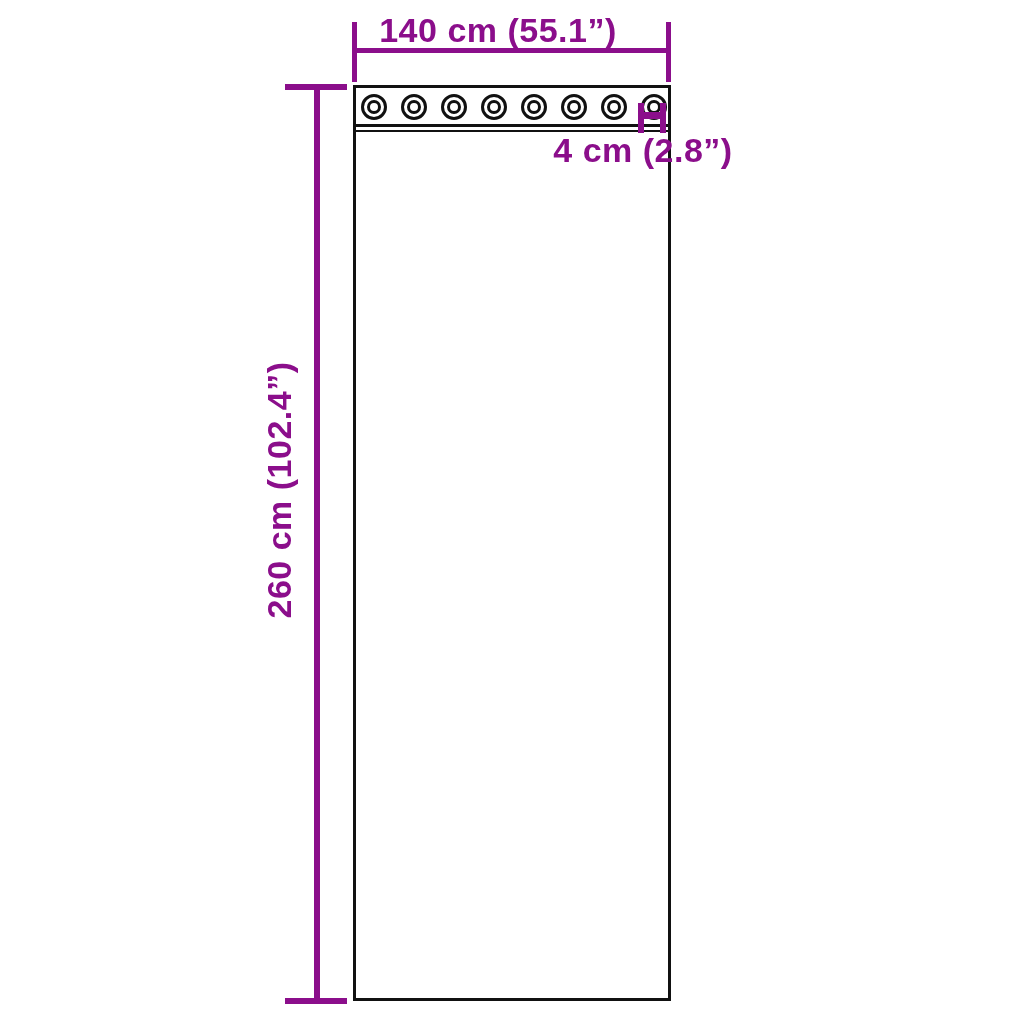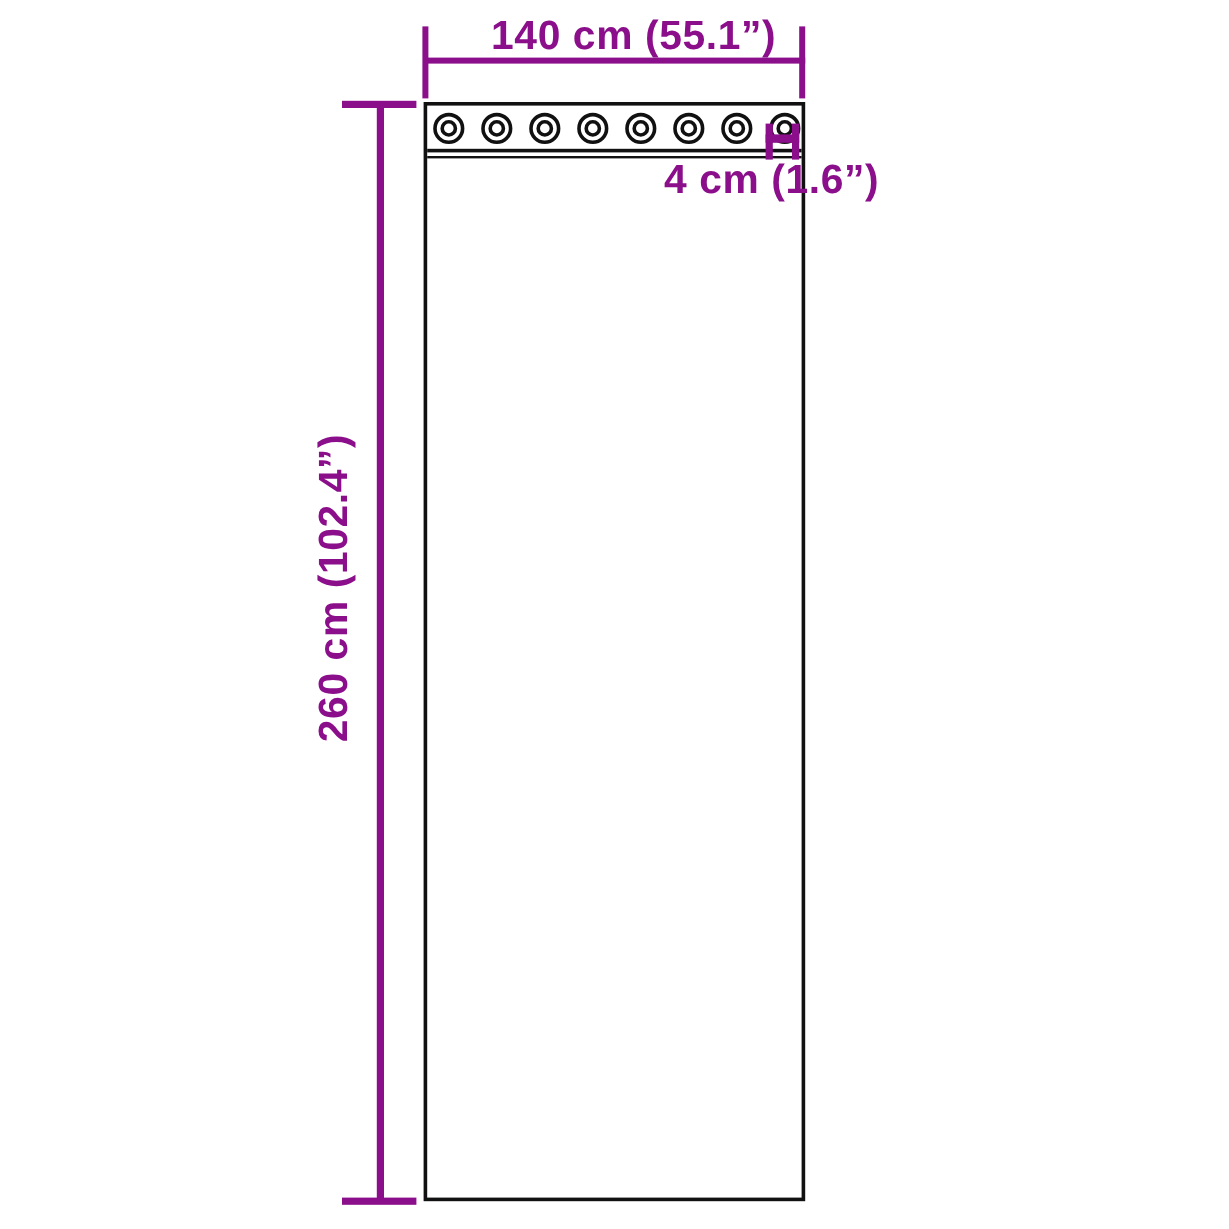--- a/index.html
+++ b/index.html
@@ -21,21 +21,21 @@
   }
   .dim { position: absolute; background: var(--dim); }
   .label {
     position: absolute;
     color: var(--dim);
     font-weight: bold;
     font-size: 34px;
     white-space: nowrap;
     letter-spacing: 0.5px;
   }
-  .label-width   { left: 528px; top: 30px;  transform: translate(-50%, -50%); }
+  .label-width   { left: 498px; top: 30px;  transform: translate(-50%, -50%); }
   .label-grommet { left: 643px; top: 150px; transform: translate(-50%, -50%); }
   .label-height  { left: 279px; top: 490px; transform: translate(-50%, -50%) rotate(-90deg); }
 
   
   .width-line  { left: 353px; top: 48px; width: 318px; height: 5px; }
   .width-tick-left  { left: 352px; top: 22px; width: 5px; height: 60px; }
   .width-tick-right { left: 666px; top: 22px; width: 5px; height: 60px; }
 
   
   .height-line { left: 314px; top: 85px; width: 6px; height: 916px; }
@@ -123,15 +123,15 @@
         </div>
         <div class="grommet">
           <div class="grommet-inner"></div>
         </div>
       </div>
   </div>
 
   <div class="dim bracket-leg-left"></div>
   <div class="dim bracket-leg-right"></div>
   <div class="dim bracket-bar"></div>
-  <div class="label label-grommet">4 cm (1.6”)</div>
+  <div class="label label-grommet">4 cm (2.8”)</div>
 
 </div>
 
 </body></html>

